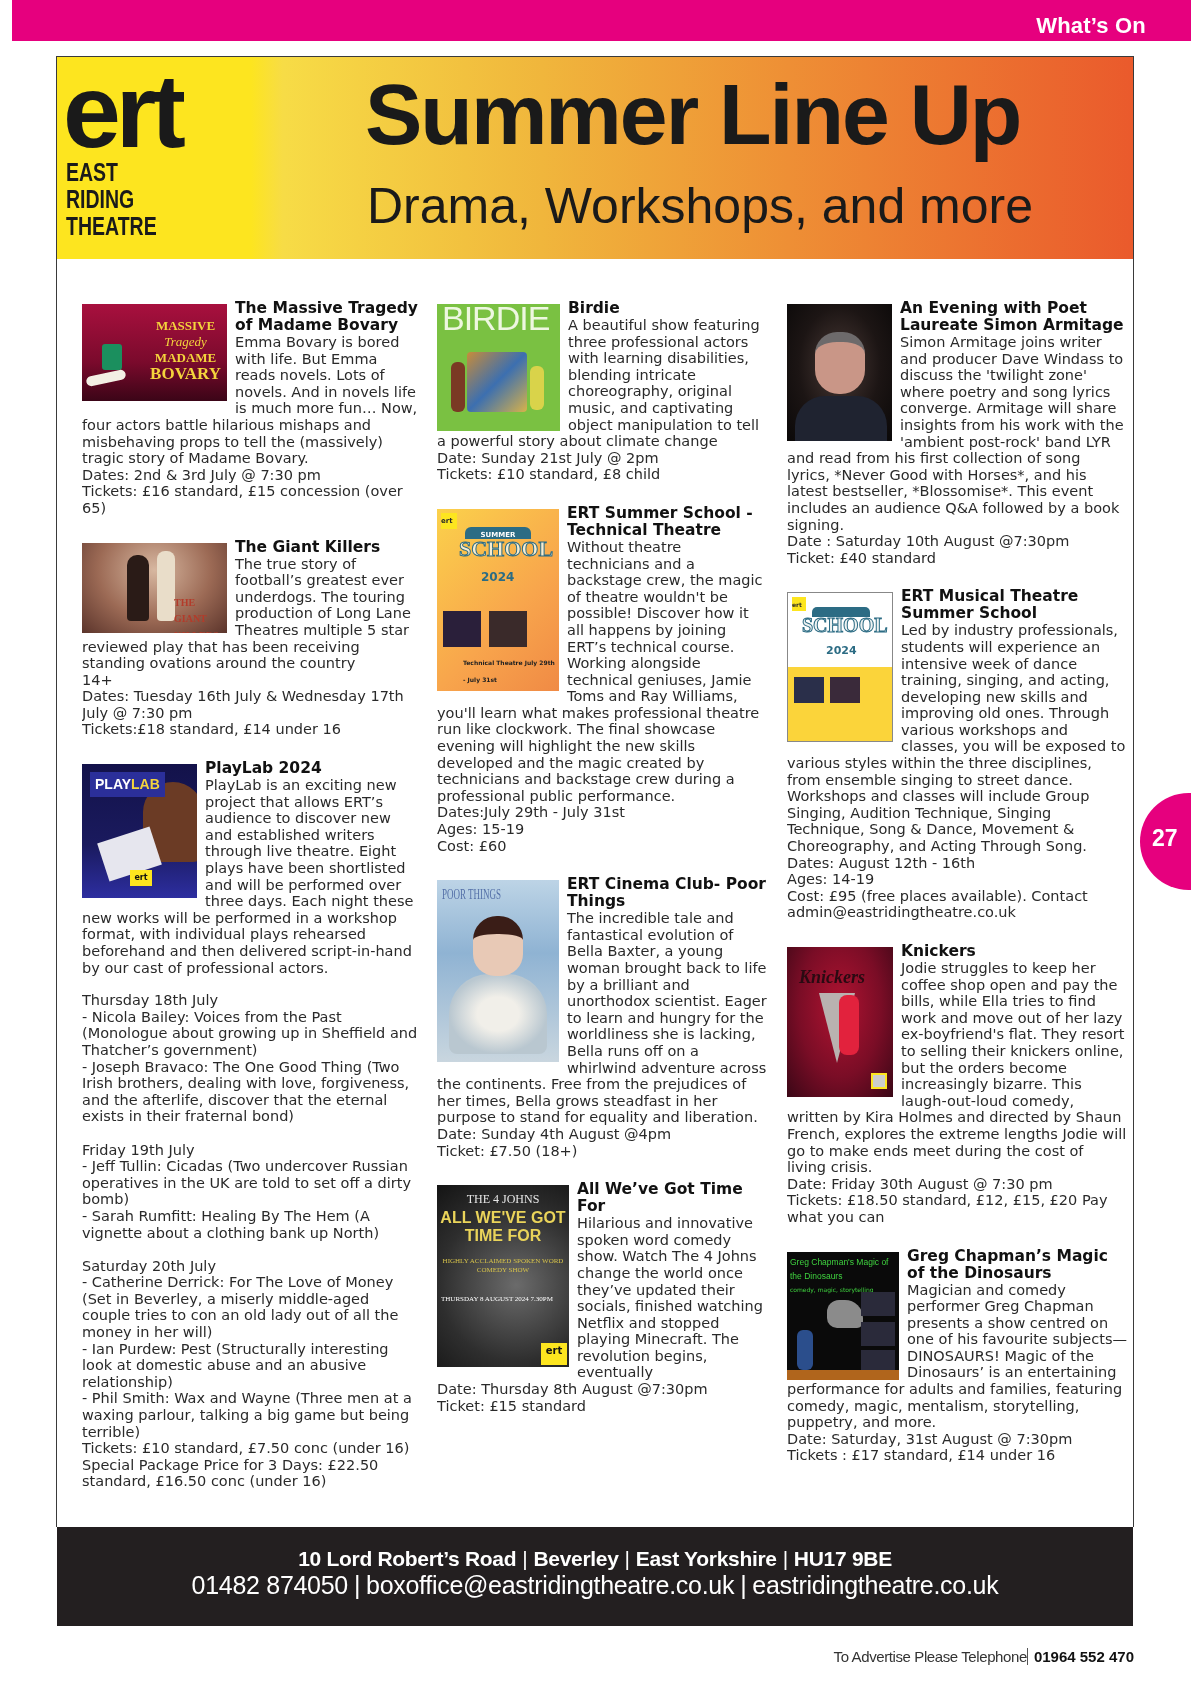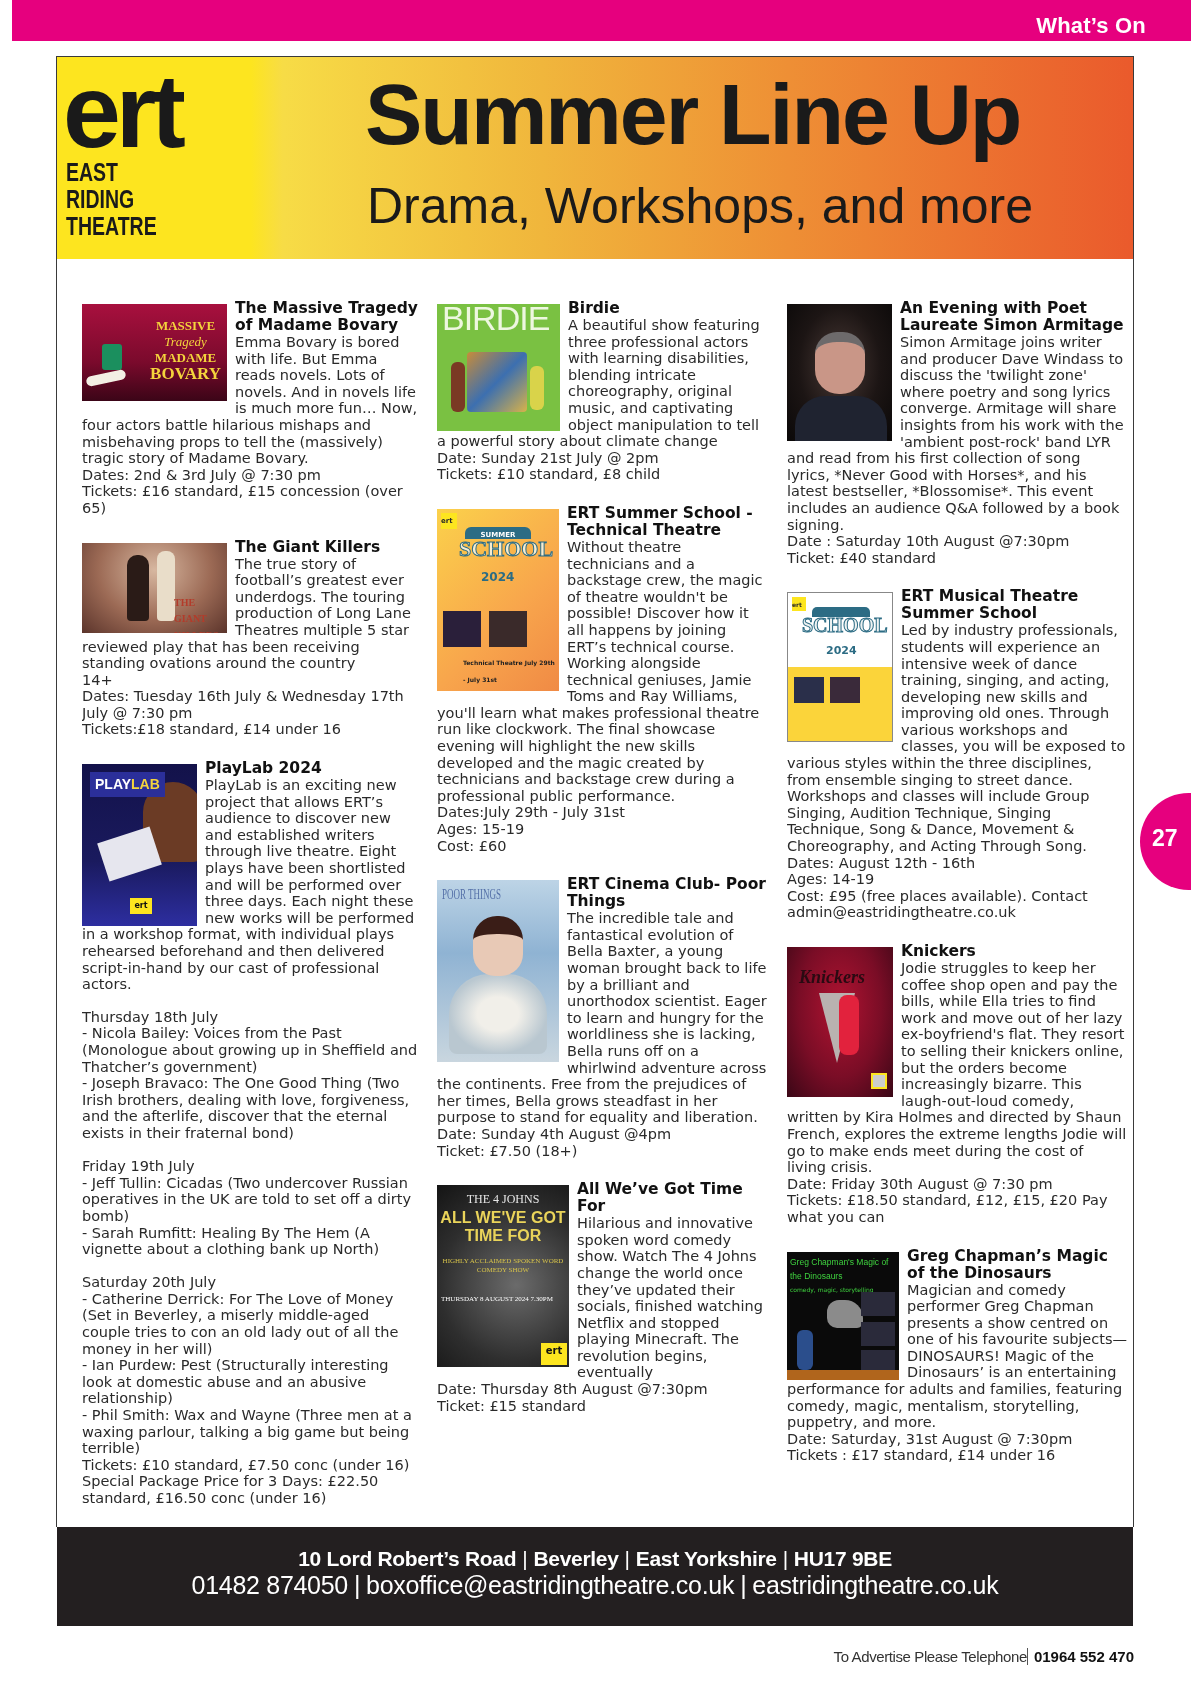--- a/index.html
+++ b/index.html
@@ -32,21 +32,21 @@
   .t-bovary { width: 145px; height: 97px; background: linear-gradient(180deg, #a8103e 0%, #7a0a2c 60%, #3b0517 100%); }
   .t-bovary .txt { position: absolute; right: 6px; top: 14px; color: #f4d43c; font-weight: bold; font-size: 13px; line-height: 16px; text-align: center; font-family: "Liberation Serif", serif; }
   .t-bovary .hand { position: absolute; left: 4px; bottom: 18px; width: 40px; height: 10px; background: #f3efe4; border-radius: 8px; transform: rotate(-12deg); }
   .t-bovary .bottle { position: absolute; left: 20px; top: 40px; width: 20px; height: 26px; background: #1b8f5e; border-radius: 3px; }
 
   .t-giant { width: 145px; height: 90px; background: radial-gradient(ellipse at 50% 30%, #d7b7a0 0%, #9c6a55 55%, #5b342b 100%); }
   .t-giant .fig1 { position: absolute; left: 45px; top: 12px; width: 22px; height: 66px; background: #2a1b17; border-radius: 10px 10px 4px 4px; }
   .t-giant .fig2 { position: absolute; left: 75px; top: 8px; width: 18px; height: 70px; background: #e9ddc9; border-radius: 8px 8px 4px 4px; }
   .t-giant .title { position: absolute; left: 92px; top: 52px; color: #b33b2a; font-size: 10px; font-weight: bold; font-family: "Liberation Serif", serif; }
 
-  .t-playlab { width: 115px; height: 162px; background: linear-gradient(180deg, #13124a 0%, #1a1a5e 60%, #2d2ea0 100%); }
+  .t-playlab { width: 115px; height: 134px; background: linear-gradient(180deg, #13124a 0%, #1a1a5e 60%, #2d2ea0 100%); }
   .t-playlab .lbl { position: absolute; left: 8px; top: 8px; background: #2b2f9a; color: #fff; font-weight: bold; font-size: 14px; padding: 4px 5px; font-family: "Liberation Sans", sans-serif; }
   .t-playlab .lbl span { color: #f4d43c; }
   .t-playlab .face { position: absolute; right: -6px; top: 18px; width: 60px; height: 80px; background: #6b3b25; border-radius: 30px 30px 10px 10px; }
   .t-playlab .paper { position: absolute; left: 20px; top: 70px; width: 55px; height: 40px; background: #e6e6ee; transform: rotate(-18deg); }
   .t-playlab .ert { position: absolute; left: 48px; bottom: 12px; width: 22px; height: 16px; background: #fde51f; font-size: 8px; font-weight: bold; text-align: center; color: #111; }
 
   .t-birdie { width: 123px; height: 127px; background: #7ac142; }
   .t-birdie .word { position: absolute; left: 5px; top: 6px; color: #eef7e0; font-size: 34px; font-family: "Liberation Sans", sans-serif; letter-spacing: -1px; }
   .t-birdie .cart { position: absolute; left: 30px; top: 48px; width: 60px; height: 60px; background: linear-gradient(135deg, #c78c3a, #3c6fb0 50%, #d8b24a); border-radius: 4px; }
   .t-birdie .p1 { position: absolute; left: 14px; top: 58px; width: 14px; height: 50px; background: #7a3a24; border-radius: 6px; }

